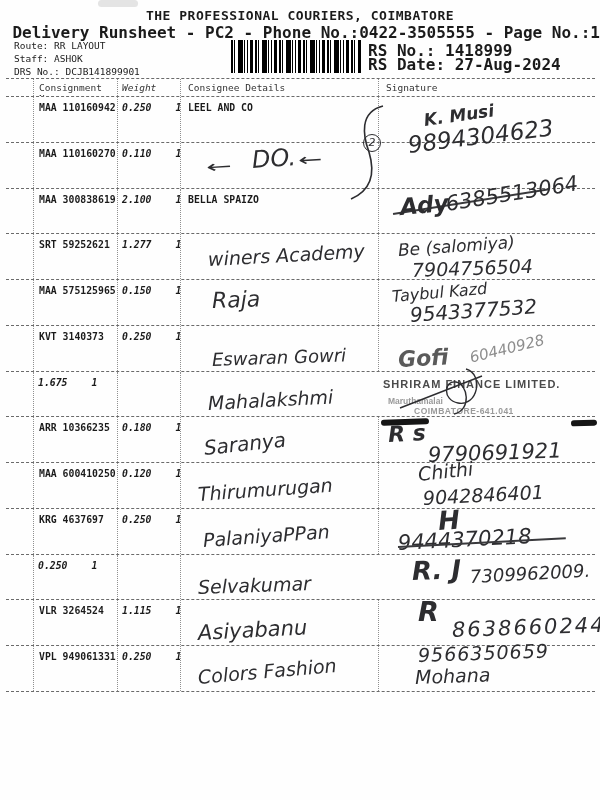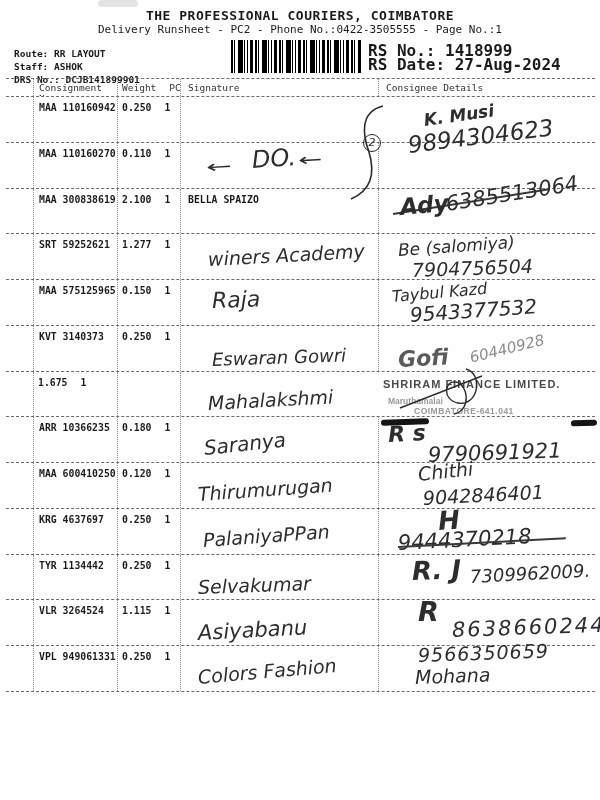--- a/index.html
+++ b/index.html
@@ -1,37 +1,37 @@
 <!DOCTYPE html>
 <html><head>
 <meta charset="utf-8">
 <style>
   html,body{margin:0;padding:0;background:#e8e8e8;}
   #page{position:relative;width:600px;height:800px;background:#fefefe;overflow:hidden;
         font-family:"DejaVu Sans Mono",monospace;color:#1b1b1b;}
   .abs{position:absolute;white-space:nowrap;}
   .title{left:0;right:0;top:8px;text-align:center;font-size:13px;font-weight:700;letter-spacing:.5px;}
-  .subtitle{left:0;right:0;top:23px;text-align:center;font-size:11px;font-weight:400;}
-  .metaL{font-size:9.5px;font-weight:700;margin-top:8px;}
+  .subtitle{left:0;right:0;top:23px;text-align:right;font-size:16px;font-weight:700;}
+  .metaL{font-size:9.5px;font-weight:400;}
   .metaR{font-size:16px;font-weight:700;}
   .barcode{position:absolute;left:231px;top:40px;width:130px;height:33px;
     background:repeating-linear-gradient(90deg,
       #000 0 2px,#fff 2px 3px,#000 3px 4px,#fff 4px 7px,
       #000 7px 12px,#fff 12px 13px,#000 13px 14px,#fff 14px 16px,
       #000 16px 17px,#fff 17px 19px,#000 19px 22px,#fff 22px 24px);}
   
   .tbl{position:absolute;left:6px;top:78px;width:589px;border-top:1px dashed #6a6a6a;}
   .trow{display:grid;grid-template-columns:27px 84px 63px 198px 217px;
         border-bottom:1px dashed #6a6a6a;box-sizing:border-box;}
   .thead{height:18px;font-size:9.5px;color:#333;}
   .tdata{height:45.77px;font-size:9.8px;font-weight:700;}
   .cell{padding-top:5px;overflow:hidden;}
   .c1{padding-left:3px;margin-left:40px;}
   .c2{border-left:1px dotted #8f8f8f;padding-left:5px;}
-  .c3{border-left:1px dotted #8f8f8f;padding-left:4px;display:flex;gap:13px;}
+  .c3{border-left:1px dotted #8f8f8f;padding-left:4px;display:flex;gap:24px;font-style:italic;}
   .c4{border-left:1px dotted #8f8f8f;padding-left:7px;}
   .c5{border-left:1px dotted #8f8f8f;padding-left:7px;}
   .thead .cell{padding-top:3px;font-weight:400;}
   
   .hw{position:absolute;white-space:nowrap;font-family:"DejaVu Sans",sans-serif;
       font-style:italic;color:#2d2d30;transform-origin:left center;pointer-events:none;}
   .faint{color:#8d8d8d;}
   .stamp{position:absolute;white-space:nowrap;font-family:"Liberation Sans",sans-serif;
          font-weight:700;pointer-events:none;}
   .strike{position:absolute;height:1.5px;background:#39393c;transform-origin:left center;}
@@ -61,31 +61,32 @@
   <div class="abs metaR" style="left:368px;top:55px;">RS Date: 27-Aug-2024</div>
 
   <div class="tbl">
     <div class="trow thead">
       <div class="cell c1">S No</div>
       <div class="cell c2">Consignment No</div>
       <div class="cell c3">
         <span>Weight</span>
         <span>PCS</span>
       </div>
+      <div class="cell c4">Consignee Details</div>
       <div class="cell c5">Signature</div>
-      <div class="cell c4">Consignee Details</div>
     </div>
 
     <div class="trow tdata">
       <div class="cell c1">1</div>
       <div class="cell c2">MAA 110160942</div>
       <div class="cell c3">
           <span>0.250</span>
           <span>1</span>
         </div>
+      <div class="cell c4">LEEL AND CO</div>
       <div class="cell c5"></div>
     </div>
     <div class="trow tdata">
       <div class="cell c1">2</div>
       <div class="cell c2">MAA 110160270</div>
       <div class="cell c3">
           <span>0.110</span>
           <span>1</span>
         </div>
       <div class="cell c4"></div>
@@ -165,21 +166,20 @@
       <div class="cell c2">KRG 4637697</div>
       <div class="cell c3">
           <span>0.250</span>
           <span>1</span>
         </div>
       <div class="cell c4"></div>
       <div class="cell c5"></div>
     </div>
     <div class="trow tdata">
       <div class="cell c1">11</div>
-      <div class="cell c2">TYR 1134442</div>
       <div class="cell c3">
           <span>0.250</span>
           <span>1</span>
         </div>
       <div class="cell c4"></div>
       <div class="cell c5"></div>
     </div>
     <div class="trow tdata">
       <div class="cell c1">12</div>
       <div class="cell c2">VLR 3264524</div>

